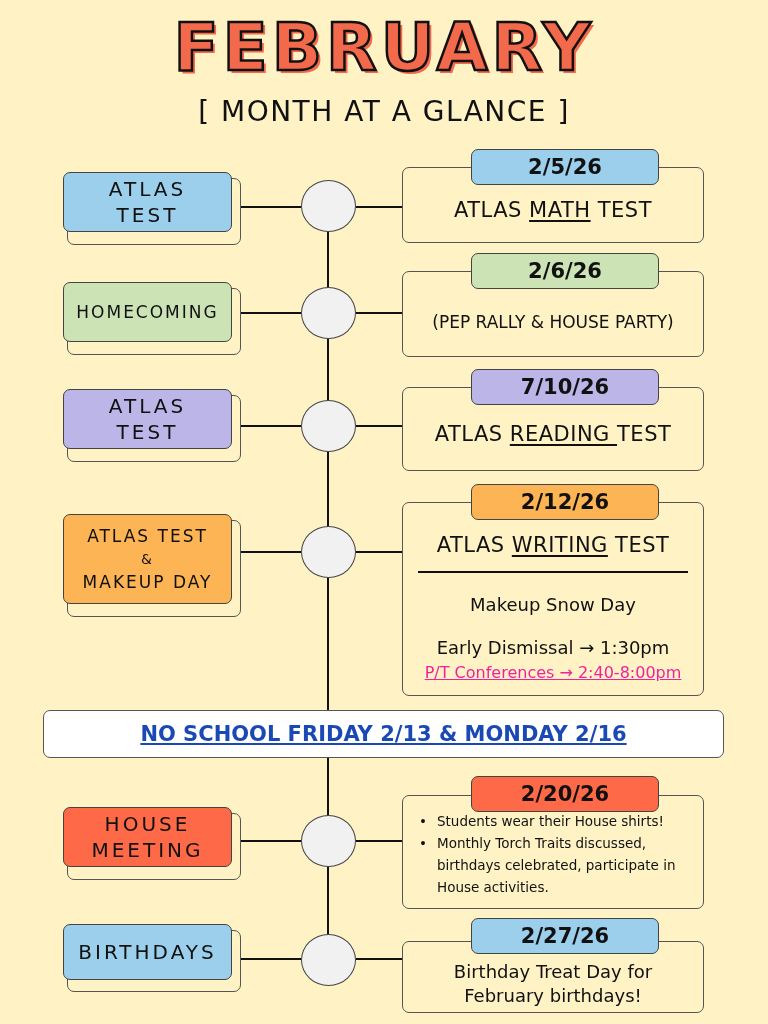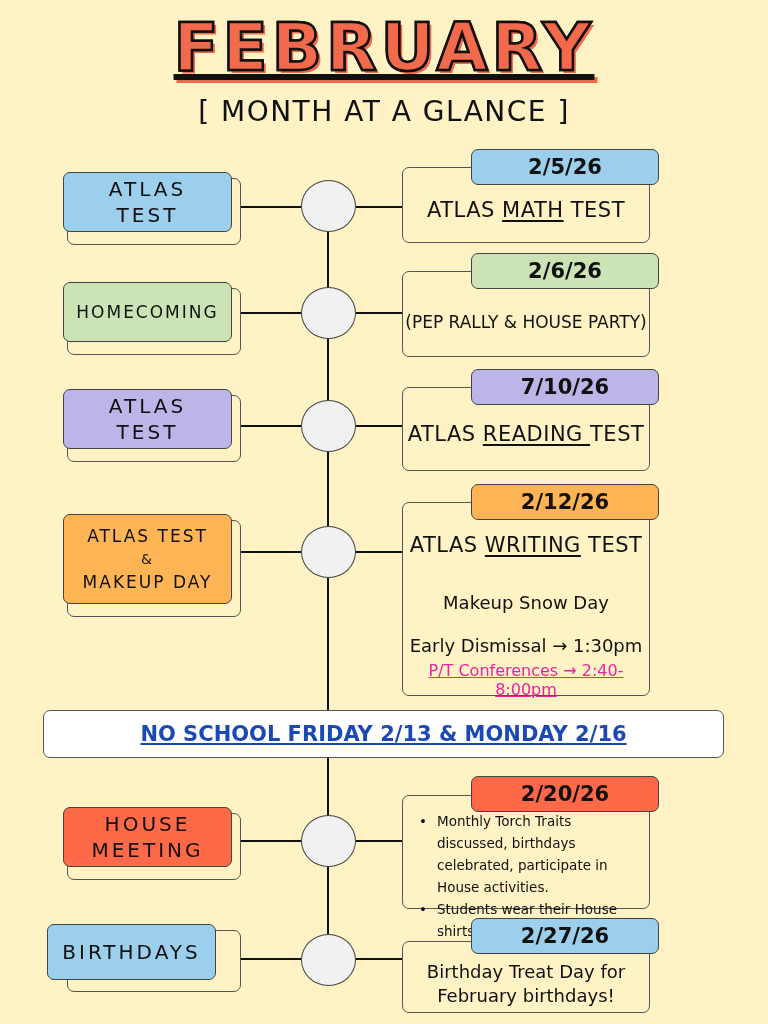--- a/index.html
+++ b/index.html
@@ -12,21 +12,20 @@
   }
   .title {
     position: absolute; left: 0; width: 768px; top: 8px;
     text-align: center;
     font-family: "DejaVu Sans", sans-serif;
     font-size: 66px; font-weight: bold; letter-spacing: 4px;
     color: #F26A4B;
     -webkit-text-stroke: 2.5px #111;
     text-shadow: 3px 3px 0 #F26A4B;
     line-height: 80px;
-    text-decoration: underline;
   }
   .subtitle {
     position: absolute; left: 0; width: 768px; top: 92px;
     text-align: center;
     font-size: 28px; letter-spacing: 1.5px; color: #111;
     line-height: 40px;
   }
   .spine {
     position: absolute; left: 327px; width: 2px; background: #111;
   }
@@ -38,21 +37,21 @@
   .label-back {
     position: absolute; border: 1.5px solid #555; border-radius: 7px;
     background: #FFF2C4;
   }
   .label {
     position: absolute; border: 1.5px solid #444; border-radius: 7px;
     display: flex; flex-direction: column; align-items: center; justify-content: center;
     text-align: center; letter-spacing: 3px; font-size: 20px; line-height: 26px;
   }
   .card {
-    position: absolute; left: 402px; width: 248px;
+    position: absolute; left: 402px; width: 302px;
     border: 1.5px solid #555; border-radius: 7px; background: #FFF2C4;
     display: flex; flex-direction: column; align-items: center; justify-content: center;
     text-align: center;
   }
   .date-tab {
     position: absolute; left: 471px; width: 188px; height: 36px;
     border: 1.5px solid #444; border-radius: 7px;
     display: flex; align-items: center; justify-content: center;
     font-weight: bold; font-size: 21px; z-index: 2;
   }
@@ -151,29 +150,29 @@
   <div class="label" style="left:63px; top:807px; width:169px; height:60px; background:#FE6948;">
     <span>HOUSE</span>
     <span>MEETING</span>
   </div>
   <div class="hline" style="left:241px; top:840px; width:60px;"></div>
   <div class="node" style="left:301px; top:815px;"></div>
   <div class="hline" style="left:356px; top:840px; width:46px;"></div>
   <div class="date-tab" style="top:776px; background:#FE6948;">2/20/26</div>
   <div class="card" style="top:795px; height:114px; justify-content:flex-start;">
     <ul class="bullets">
+      <li>Students wear their House shirts!</li>
       <li>Monthly Torch Traits discussed, birthdays celebrated, participate in House activities.</li>
-      <li>Students wear their House shirts!</li>
     </ul>
   </div>
 </div>
 
 <div>
   <div class="label-back" style="left:67px; top:930px; width:174px; height:62px;"></div>
-  <div class="label" style="left:47px; top:924px; width:169px; height:56px; background:#9CCFEC;">
+  <div class="label" style="left:63px; top:924px; width:169px; height:56px; background:#9CCFEC;">
     <span>BIRTHDAYS</span>
   </div>
   <div class="hline" style="left:241px; top:958px; width:60px;"></div>
   <div class="node" style="left:301px; top:934px;"></div>
   <div class="hline" style="left:356px; top:958px; width:46px;"></div>
   <div class="date-tab" style="top:918px; background:#9CCFEC;">2/27/26</div>
   <div class="card" style="top:941px; height:72px; padding-top:14px;">
     <div class="card-sub" style="line-height:24px;">Birthday Treat Day for</div>
     <div class="card-sub" style="line-height:24px;">February birthdays!</div>
   </div>

